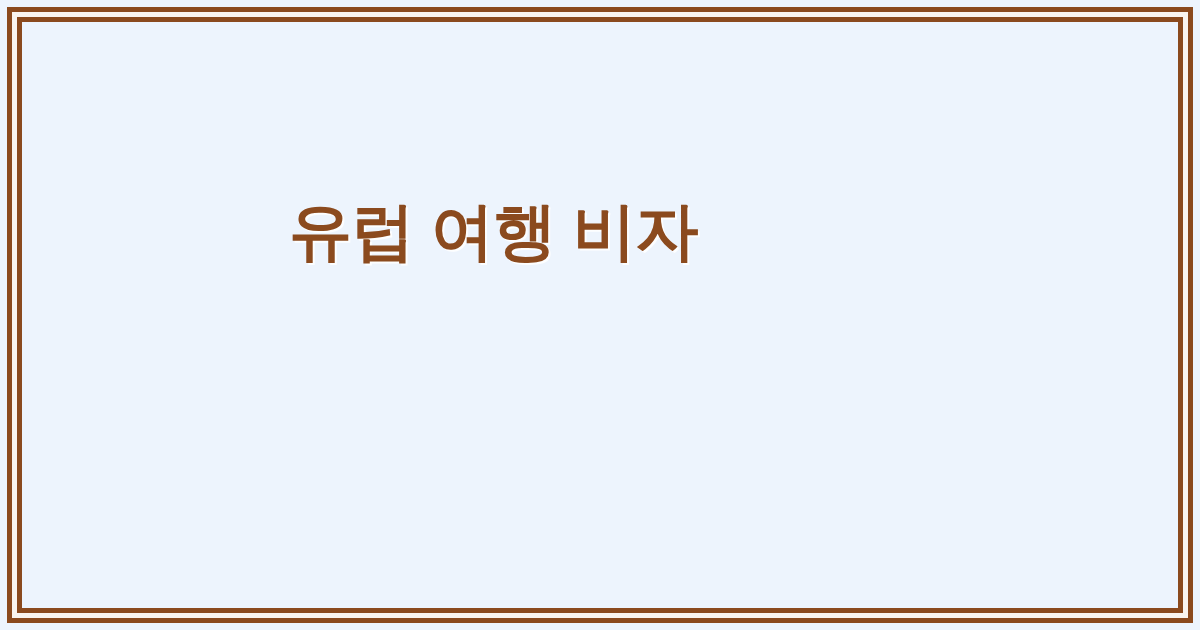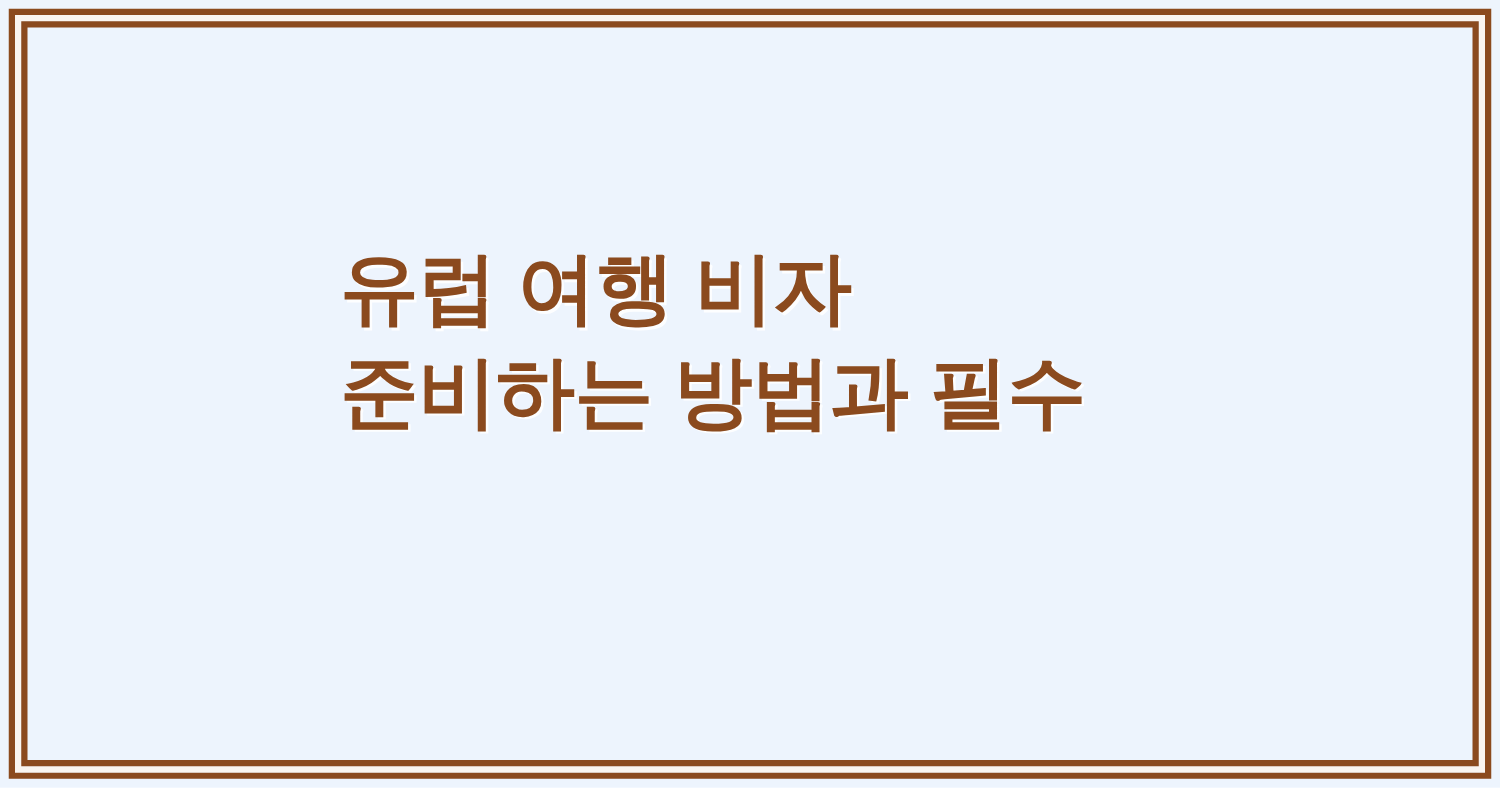--- a/index.html
+++ b/index.html
@@ -65,21 +65,21 @@
     top: 22px;
     right: 22px;
     bottom: 22px;
     background: #edf4fd;
     display: block;
   }
 
   
   .title-block {
     position: absolute;
-    left: 250px;
+    left: 267px;
     top: 168px;
     width: 700px;
     text-align: left;
   }
 
   .title-line {
     display: block;
     margin: 0;
     padding: 0;
     font-family: "Liberation Sans", "DejaVu Sans", sans-serif;
@@ -94,21 +94,20 @@
 </style>
 </head>
 <body>
 
 <div class="thumbnail-canvas">
 
   <div class="content-plate">
 
     <div class="title-block">
       <span class="title-line">유럽 여행 비자</span>
-      <span class="title-line">준비하는 방법과 필수</span>
     </div>
 
   </div>
 
   <div class="frame-outer"></div>
   <div class="frame-gap"></div>
   <div class="frame-inner"></div>
 
 </div>
 

